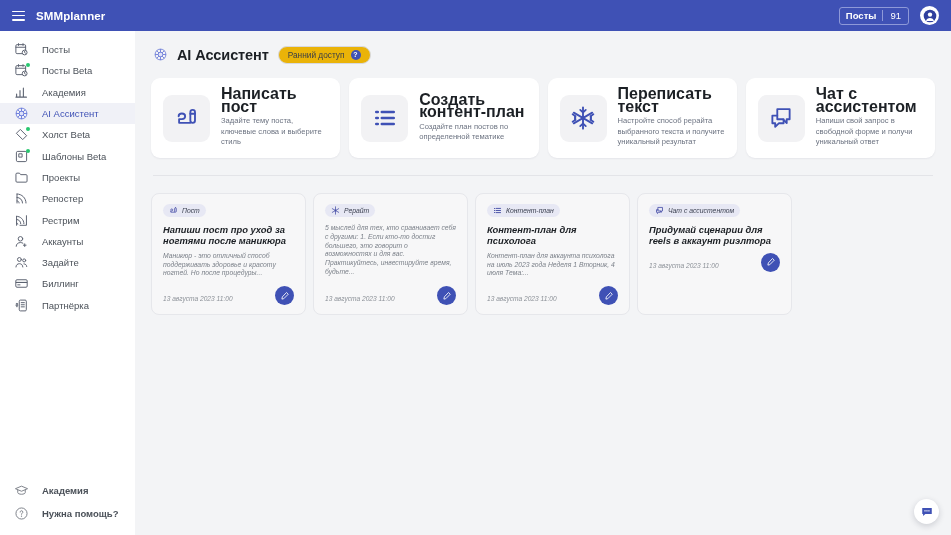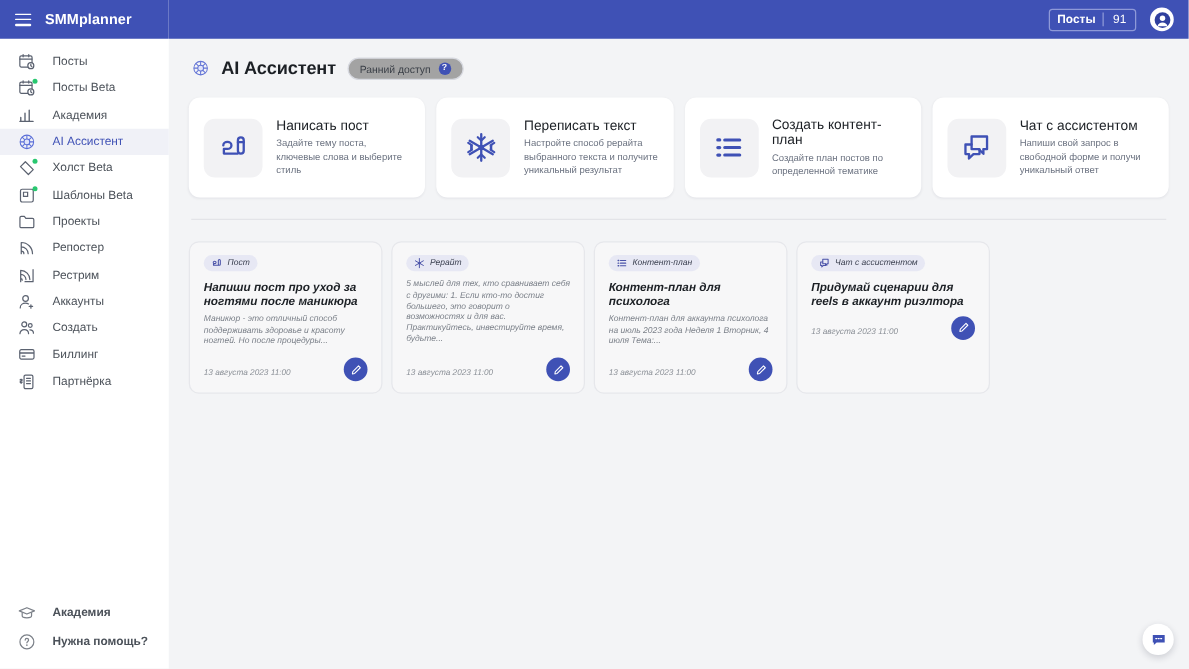--- a/index.html
+++ b/index.html
@@ -61,41 +61,41 @@
     width:19px; height:19px; border-radius:50%; background:#fff; display:flex;
     align-items:center; justify-content:center; cursor:pointer;
   }
 
   .content{ flex:1 1 auto; overflow:hidden; padding:0 16px; }
 
   .page-head{ display:flex; align-items:center; gap:9px; height:47px; padding-left:2px; }
   .page-title{ font-size:14.5px; font-weight:bold; color:#1c2025; letter-spacing:-.1px; }
   .early-pill{
     display:flex; align-items:center; gap:6px; height:18px; padding:0 9px;
-    border:1px solid #d7d9e0; border-radius:10px; background:#a3a3a3;
+    border:1px solid #d7d9e0; border-radius:10px; background:#eab308;
     font-size:8.3px; color:#3a3f47; cursor:pointer;
   }
   .q-badge{
     width:10px; height:10px; border-radius:50%; background:#3f51b5; color:#fff;
     font-size:7px; display:flex; align-items:center; justify-content:center; font-weight:bold;
   }
 
   
   .feature-row{ display:flex; gap:9px; }
   .fcard{
     flex:1 1 0; min-width:0; background:#fff; border-radius:9px; height:80px;
     display:flex; align-items:center; gap:11px; padding:11px 12px;
     box-shadow:0 1px 2px rgba(20,25,50,.06); cursor:pointer;
   }
   .ficon{
     width:47px; height:47px; flex:0 0 47px; border-radius:9px; background:#f2f2f4;
     display:flex; align-items:center; justify-content:center;
   }
   .ftext{ min-width:0; }
-  .ftitle{ font-size:11px; font-weight:normal; color:#1c2025; line-height:12.6px; margin-bottom:3px; }
+  .ftitle{ font-size:16px; font-weight:bold; color:#1c2025; line-height:12.6px; margin-bottom:3px; }
   .fdesc{ font-size:7.6px; color:#6b7280; line-height:10.4px; }
 
   .divider{ height:1px; background:#e3e4e8; margin:17px 2px 17px 2px; }
 
   
   .hist-row{ display:flex; gap:7px;font-style:italic; }
   .hcard{
     flex:0 0 155px; width:155px; background:#f7f7f8; border:1px solid #e6e7eb;
     border-radius:8px; height:122px; padding:10px 11px 9px 11px;
     display:flex; flex-direction:column; position:relative; cursor:pointer;
@@ -246,21 +246,21 @@
 
       <div class="sb-item">
         <span class="ic">
           <svg width="15" height="15" viewBox="0 0 20 20" fill="none" stroke="#5b6270" stroke-width="1.3" stroke-linecap="round">
             <circle cx="7.2" cy="6" r="2.6"></circle>
             <circle cx="13.6" cy="7.2" r="2"></circle>
             <path d="M2.6 16c0-2.7 2.1-4.4 4.6-4.4S11.8 13.3 11.8 16"></path>
             <path d="M13.2 11.8c2.1.1 3.8 1.5 3.8 3.6"></path>
           </svg>
         </span>
-        <span class="lbl">Создать</span>
+        <span class="lbl">Задайте</span>
       </div>
 
       <div class="sb-item">
         <span class="ic">
           <svg width="15" height="15" viewBox="0 0 20 20" fill="none" stroke="#5b6270" stroke-width="1.3">
             <rect x="2.4" y="5" width="15.2" height="10" rx="1.6"></rect>
             <path d="M2.4 8.6h15.2" stroke-width="1.5"></path>
             <path d="M5 11.8h3" stroke-linecap="round"></path>
           </svg>
         </span>
@@ -344,49 +344,49 @@
           <div class="ficon">
             <svg width="26" height="26" viewBox="0 0 28 28" fill="none" stroke="#3f51b5" stroke-width="2" stroke-linecap="round" stroke-linejoin="round">
               <path d="M5 12.2c0-1.7 1.5-3 3.5-3s3.5 1.3 3.5 3-1.5 3-3.5 3H5.5v4h12"></path>
               <rect x="17.6" y="5.2" width="5" height="14" rx="2.5"></rect>
               <path d="M17.6 9.4h5"></path>
             </svg>
           </div>
           <div class="ftext">
             <div class="ftitle">Написать пост</div>
             <div class="fdesc">Задайте тему поста, ключевые слова и выберите стиль</div>
+          </div>
+        </div>
+
+        <div class="fcard">
+          <div class="ficon">
+            <svg width="26" height="26" viewBox="0 0 28 28" fill="none" stroke="#3f51b5" stroke-linecap="round">
+              <path d="M10.5 7.5h13M10.5 14h13M10.5 20.5h13" stroke-width="2.6"></path>
+              <path d="M4.6 7.5h1.6M4.6 14h1.6M4.6 20.5h1.6" stroke-width="2.8"></path>
+            </svg>
+          </div>
+          <div class="ftext">
+            <div class="ftitle">Создать контент-план</div>
+            <div class="fdesc">Создайте план постов по определенной тематике</div>
           </div>
         </div>
 
         <div class="fcard">
           <div class="ficon">
             <svg width="26" height="26" viewBox="0 0 28 28" fill="none" stroke="#3f51b5" stroke-width="2" stroke-linecap="round">
               <path d="M14 2.5v23M4.05 8.25l19.9 11.5M4.05 19.75l19.9-11.5"></path>
               <path d="M11 5.2 14 8l3-2.8M11 22.8 14 20l3 2.8" stroke-width="1.9"></path>
               <path d="M5.3 12.4 5.9 16l-3.1 2M22.7 12.4 22.1 16l3.1 2" stroke-width="1.9"></path>
               <path d="M5.3 15.6 5.9 12l-3.1-2M22.7 15.6 22.1 12l3.1-2" stroke-width="1.9"></path>
               <circle cx="14" cy="14" r="2.4" fill="#3f51b5" stroke="none"></circle>
             </svg>
           </div>
           <div class="ftext">
             <div class="ftitle">Переписать текст</div>
             <div class="fdesc">Настройте способ рерайта выбранного текста и получите уникальный результат</div>
-          </div>
-        </div>
-
-        <div class="fcard">
-          <div class="ficon">
-            <svg width="26" height="26" viewBox="0 0 28 28" fill="none" stroke="#3f51b5" stroke-linecap="round">
-              <path d="M10.5 7.5h13M10.5 14h13M10.5 20.5h13" stroke-width="2.6"></path>
-              <path d="M4.6 7.5h1.6M4.6 14h1.6M4.6 20.5h1.6" stroke-width="2.8"></path>
-            </svg>
-          </div>
-          <div class="ftext">
-            <div class="ftitle">Создать контент-план</div>
-            <div class="fdesc">Создайте план постов по определенной тематике</div>
           </div>
         </div>
 
         <div class="fcard">
           <div class="ficon">
             <svg width="26" height="26" viewBox="0 0 28 28" fill="none" stroke="#3f51b5" stroke-width="2" stroke-linejoin="round" stroke-linecap="round">
               <path d="M10 4.5h13.3v10.9h-3.2l.1 4-4.1-4H10z"></path>
               <path d="M10 11.4H4.7v8.3h3.1l-.1 3.8 3.9-3.8h5.2v-4.3"></path>
             </svg>
           </div>

